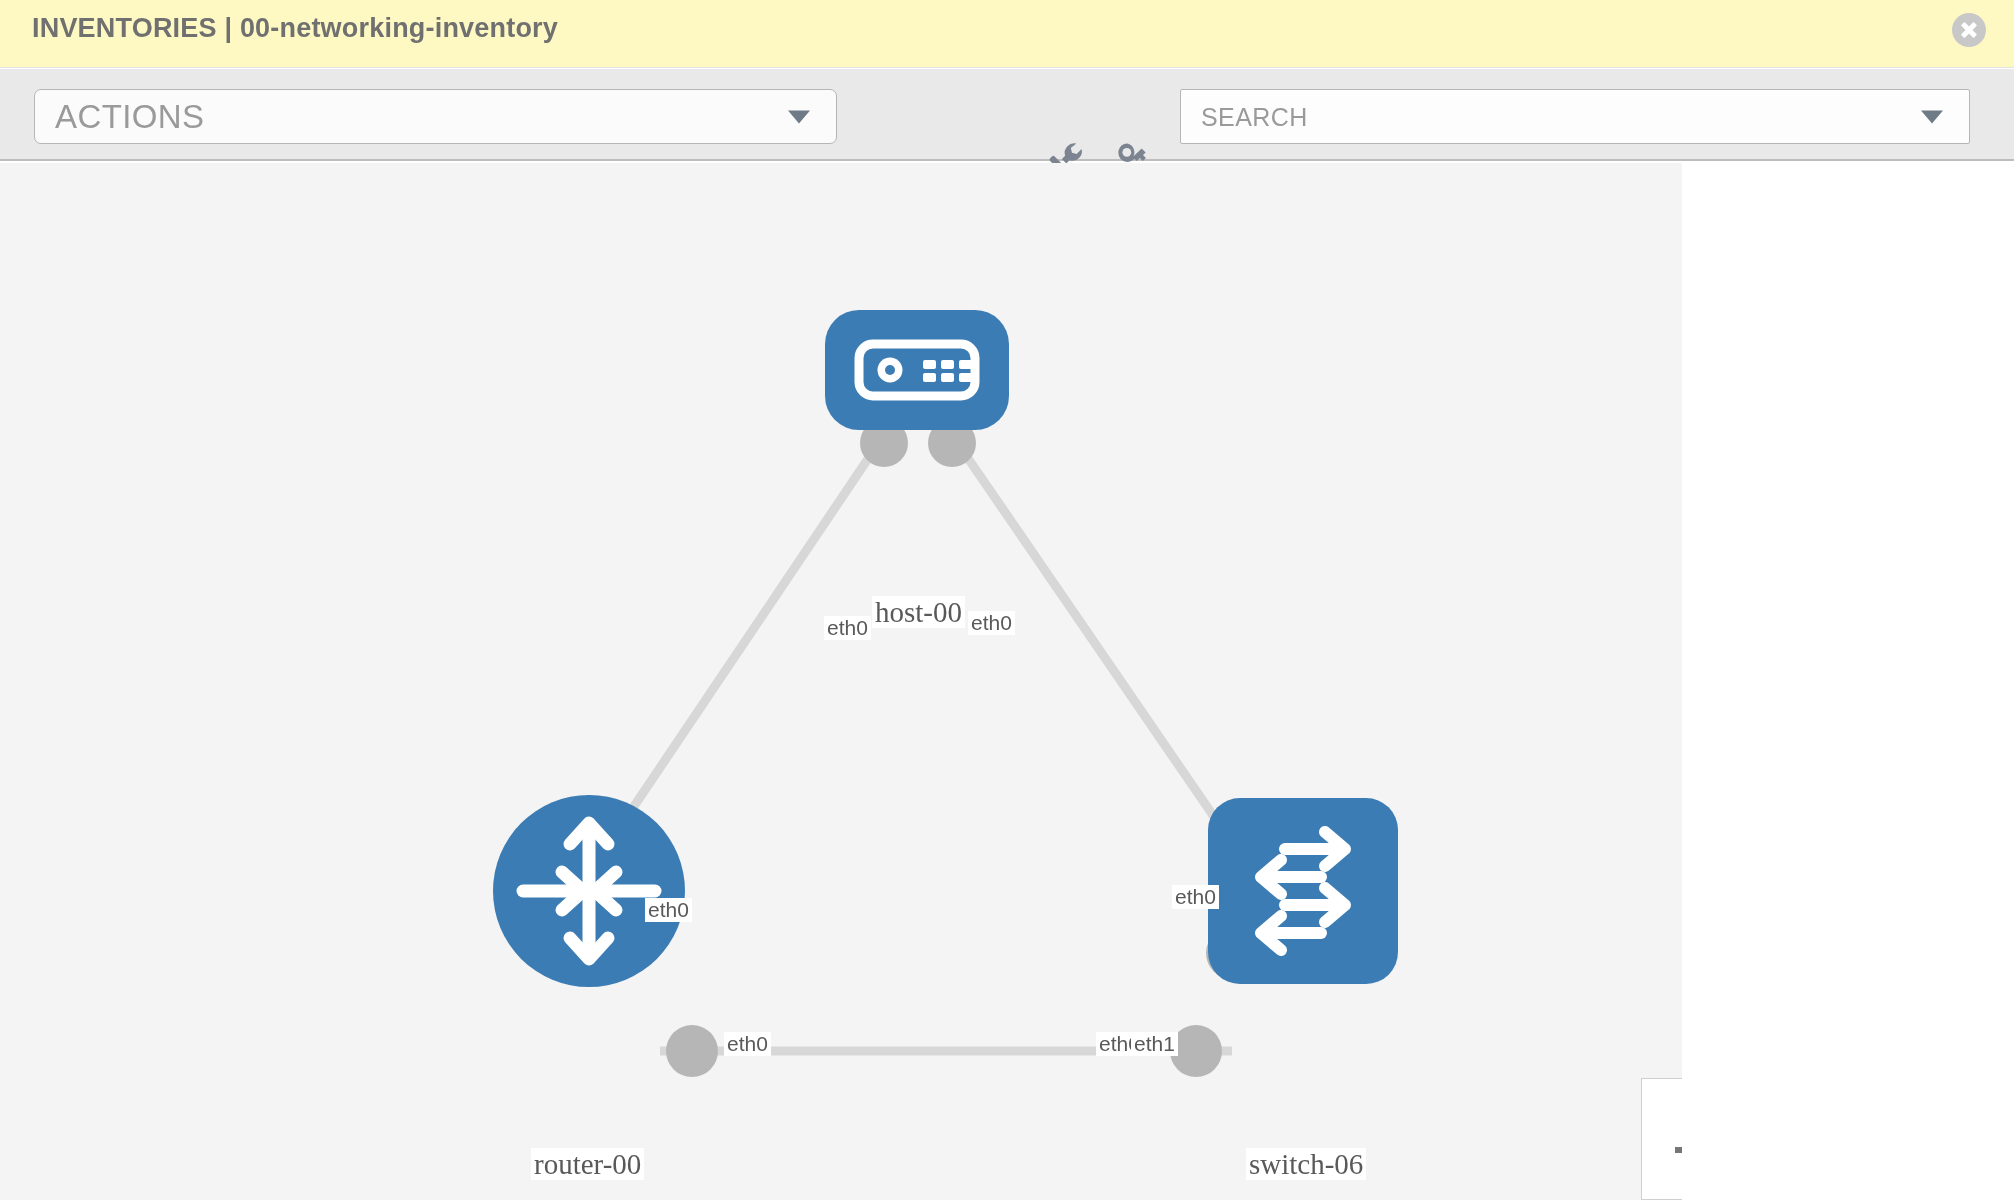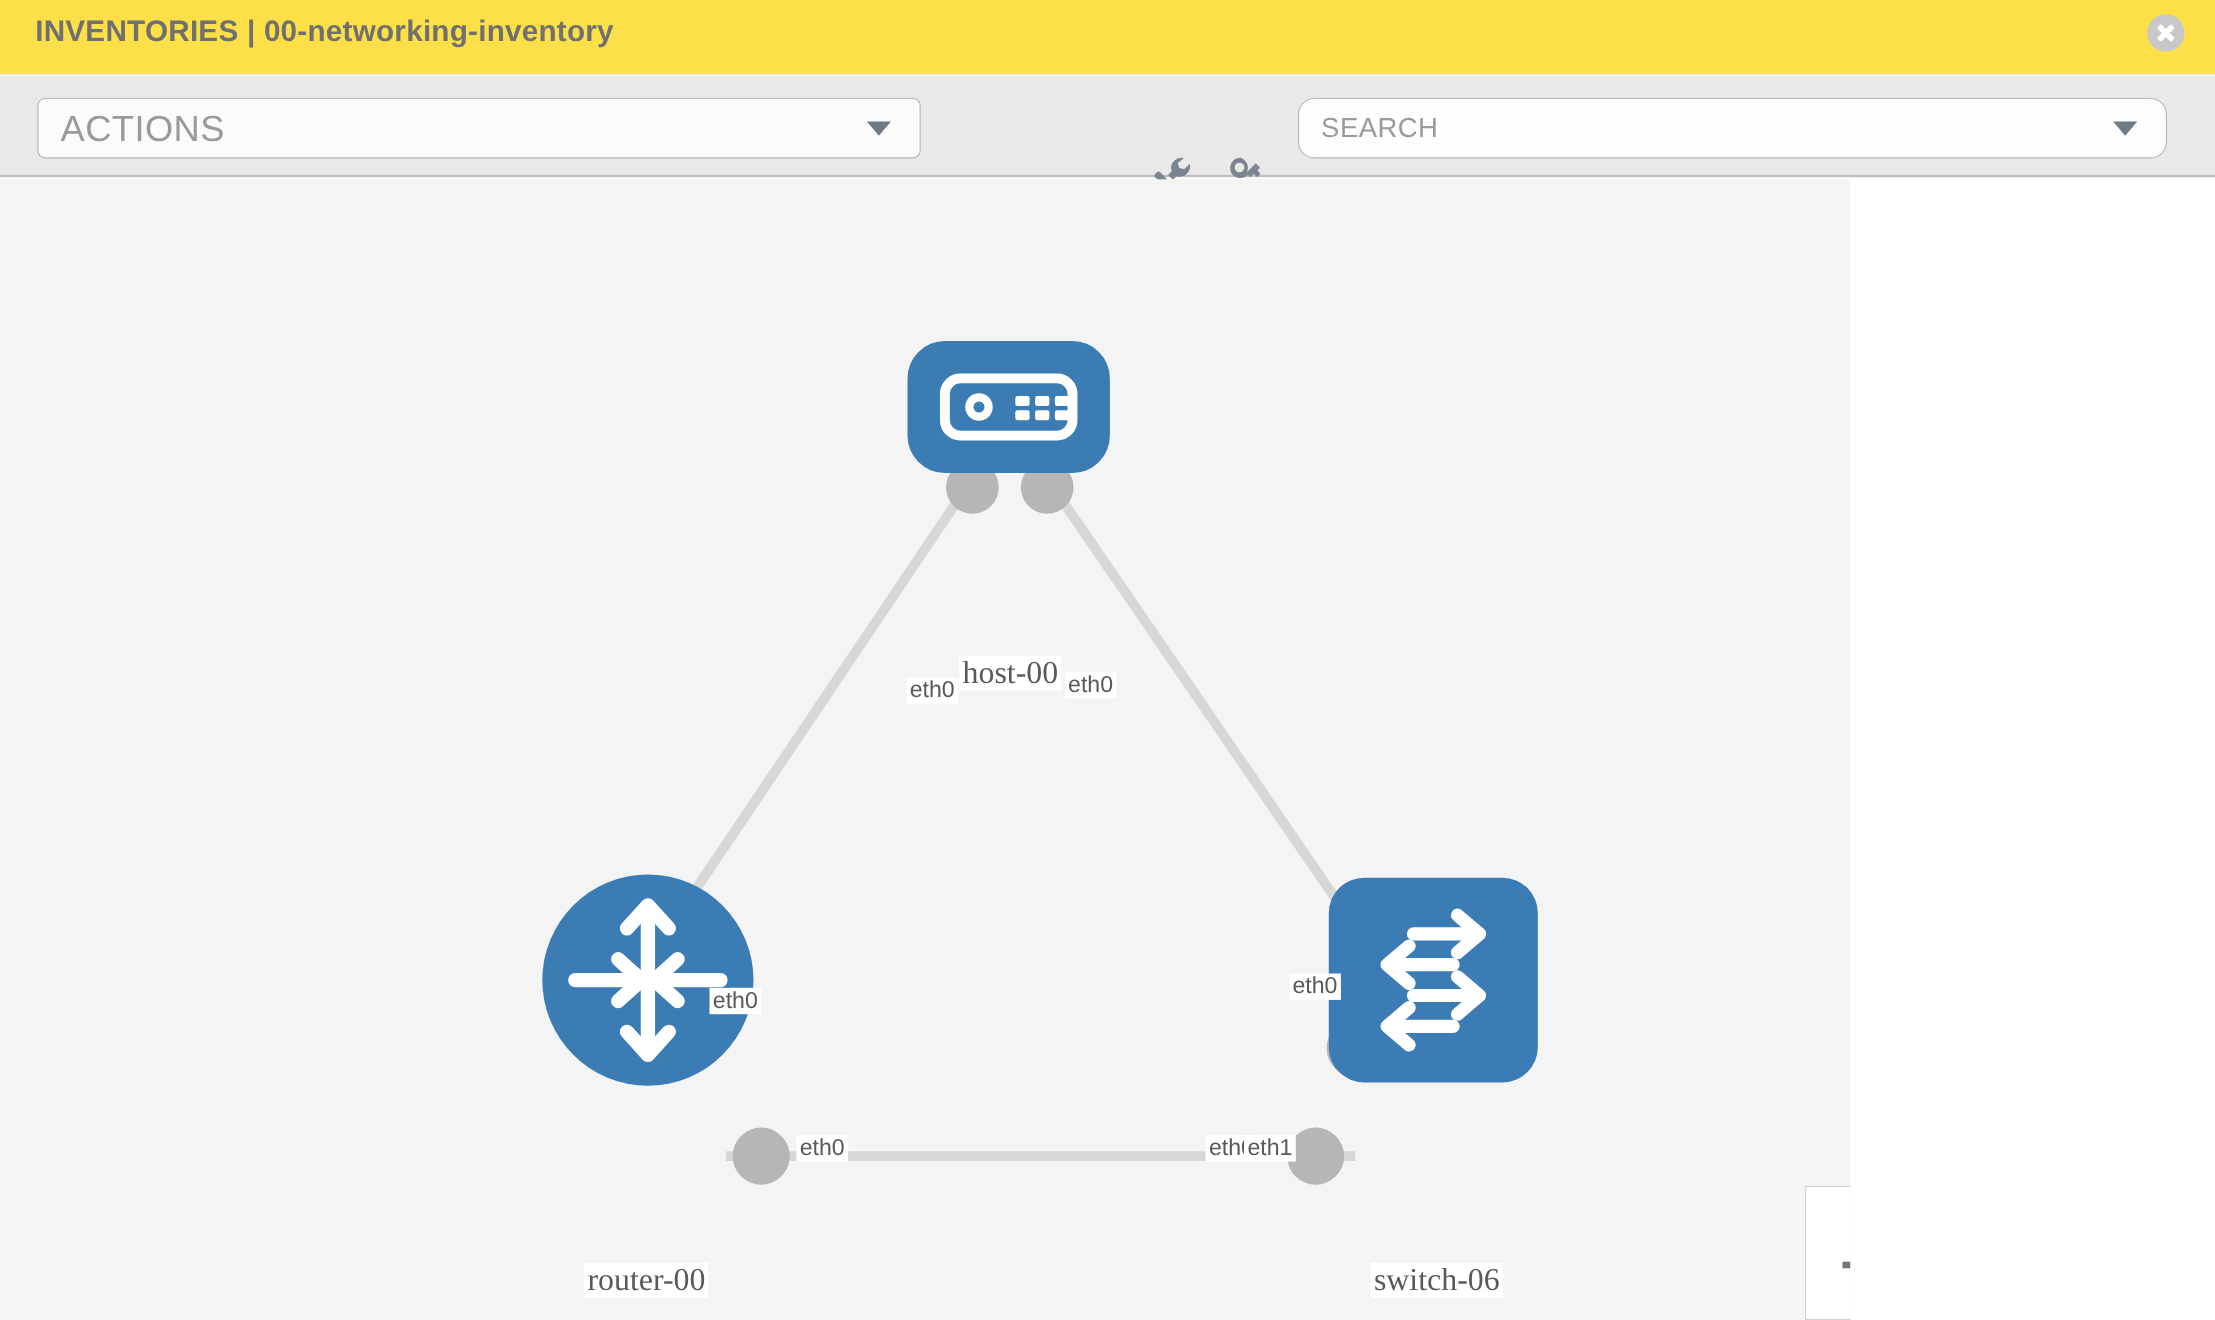--- a/index.html
+++ b/index.html
@@ -17,21 +17,21 @@
     width: 2014px;
     height: 1200px;
     background: #ffffff;
   }
 
   
   .header {
     position: absolute;
     left: 0; top: 0;
     width: 2014px; height: 68px;
-    background: #fde047;
+    background: #fef9c3;
     border-bottom: 1px solid #e2e2e2;
   }
   .header-title {
     position: absolute;
     left: 32px; top: 13px;
     font-size: 27px;
     font-weight: bold;
     color: #707070;
     letter-spacing: 0.2px;
     font-stretch: condensed;
@@ -103,21 +103,21 @@
   .tool-icon svg { display: block; }
   .icon-wrench { left: 1046px; }
   .icon-key    { left: 1113px; }
 
   .search-box {
     position: absolute;
     left: 1180px; top: 20px;
     width: 790px; height: 55px;
     background: #fdfdfd;
     border: 1px solid #b6b6b6;
-    border-radius: 15px;
+    border-radius: 2px;
     cursor: text;
   }
   .search-label {
     position: absolute;
     left: 20px; top: 50%;
     transform: translateY(-50%);
     font-size: 25px;
     color: #9a9a9a;
     font-stretch: condensed;
     letter-spacing: 0.4px;

